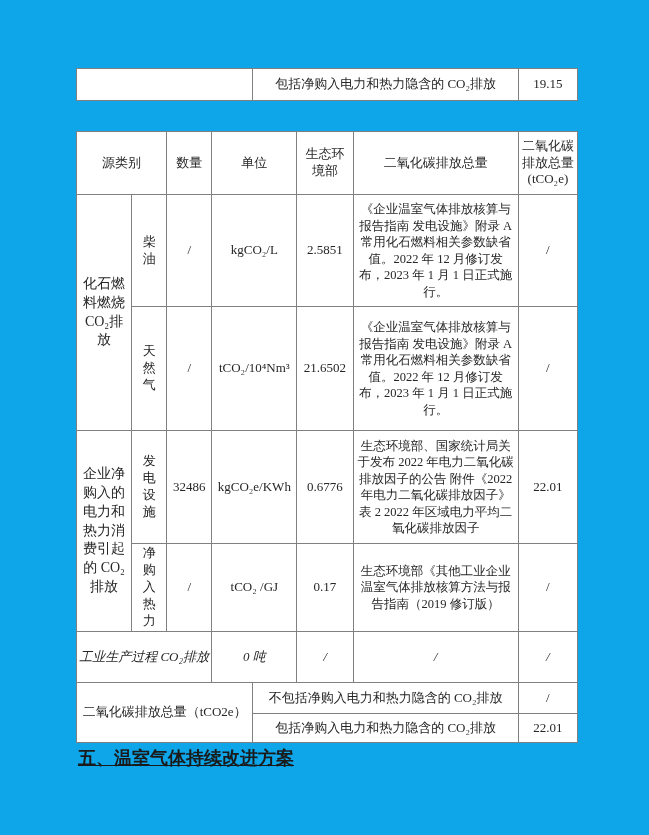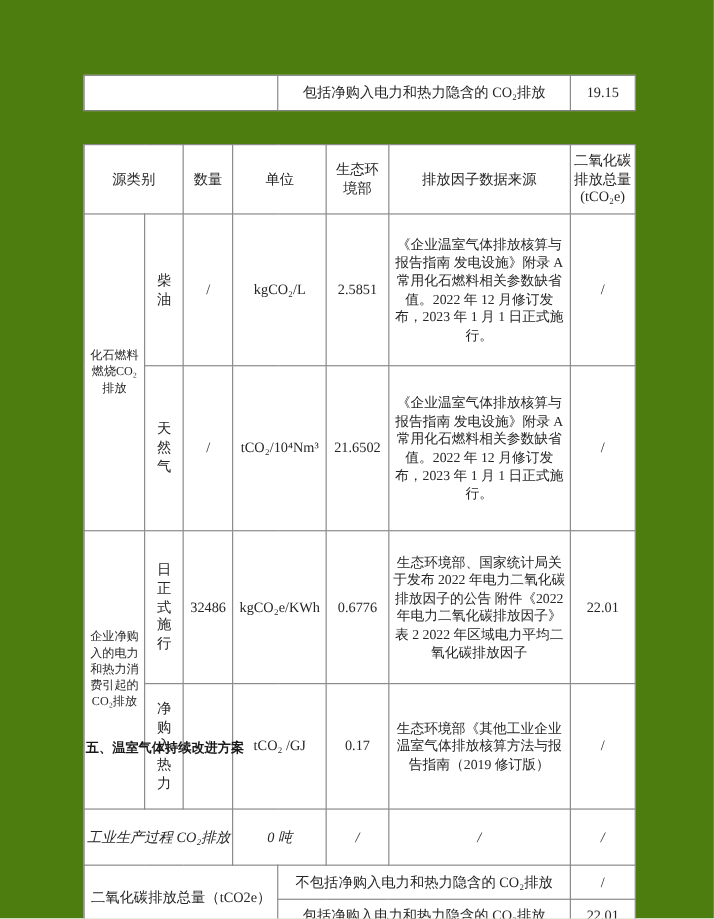--- a/index.html
+++ b/index.html
@@ -1,21 +1,21 @@
 <!DOCTYPE html>
 <html><head>
 <meta charset="utf-8">
 <style>
   html,body{margin:0;padding:0;background:#ffffff;}
   body{
     width:649px;height:835px;position:relative;overflow:hidden;
     font-family:"Liberation Serif","DejaVu Serif",serif;
     color:#262626;
   }
-  .page{position:absolute;left:0;top:0;width:649px;height:835px;background:#4d7c0f;}
+  .page{position:absolute;left:0;top:0;width:649px;height:835px;background:#0ea5e9;}
 
   table{border-collapse:collapse;table-layout:fixed;background:#fff;}
   td{
     border:1px solid #808080;
     font-size:13px;line-height:1.3;
     text-align:center;vertical-align:middle;
     padding:1px 2px;overflow:hidden;
     word-break:break-all;
   }
 
@@ -23,39 +23,39 @@
   .frag-table td{height:29px;}
 
   .h-activity{
     position:absolute;left:102px;top:101px;
     font-family:"Liberation Sans","DejaVu Sans",sans-serif;
     font-weight:bold;font-size:15px;color:#1a1a1a;white-space:nowrap;
   }
 
   .main-table{position:absolute;left:76px;top:131px;width:502px;}
 
-  .src{font-size:12.5px;line-height:1.32;padding:19px 3px;}
-  .cat{font-size:11px;line-height:1.35;margin-left:32px;}
+  .src{font-size:12.5px;line-height:1.32;padding:6px 3px;}
+  .cat{font-size:14px;line-height:1.35;margin-left:32px;}
   .vname span{display:inline-block;width:14px;line-height:1.3;}
   .num{font-size:13px;}
   .hdr{font-size:13px;line-height:1.3;}
 
   .r-header td{height:60px;}
   .r-diesel td{height:98px;}
   .r-gas td{height:111px;}
   .r-elec td{height:100px;}
   .r-heat td{height:75px;}
   .r-ind td{height:48px;font-style:italic;}
   .r-excl td{height:28px;}
   .r-incl td{height:26px;}
 
   .h-improve{
-    position:absolute;left:78px;top:672px;
+    position:absolute;left:78px;top:746px;
     font-family:"Liberation Sans","DejaVu Sans",sans-serif;
-    font-weight:bold;font-size:12px;color:#1a1a1a;white-space:nowrap;
+    font-weight:bold;font-size:18px;color:#1a1a1a;white-space:nowrap;text-decoration:underline;
   }
 </style>
 </head>
 <body>
 
 <div class="page">
 
   <table class="frag-table">
     <colgroup>
         <col style="width:176px">
@@ -83,21 +83,21 @@
         <col style="width:165px">
         <col style="width:59px">
     </colgroup>
 
     <tbody>
         <tr class="r-header">
       <td colspan="2" class="hdr">源类别</td>
       <td class="hdr">数量</td>
       <td colspan="2" class="hdr">单位</td>
       <td class="hdr">生态环境部</td>
-      <td class="hdr">排放因子数据来源</td>
+      <td class="hdr">二氧化碳排放总量</td>
       <td class="hdr">二氧化碳排放总量(tCO₂e)</td>
     </tr>
 
     <tr class="r-diesel">
       <td rowspan="2" class="cat">化石燃料燃烧CO₂排放</td>
       <td class="vname"><span>柴油</span></td>
       <td class="num">/</td>
       <td colspan="2">kgCO₂/L</td>
       <td class="num">2.5851</td>
       <td class="src">《企业温室气体排放核算与报告指南 发电设施》附录 A 常用化石燃料相关参数缺省值。2022 年 12 月修订发布，2023 年 1 月 1 日正式施行。</td>
@@ -108,21 +108,21 @@
       <td class="vname"><span>天然气</span></td>
       <td class="num">/</td>
       <td colspan="2">tCO₂/10⁴Nm³</td>
       <td class="num">21.6502</td>
       <td class="src">《企业温室气体排放核算与报告指南 发电设施》附录 A 常用化石燃料相关参数缺省值。2022 年 12 月修订发布，2023 年 1 月 1 日正式施行。</td>
       <td class="num">/</td>
     </tr>
 
     <tr class="r-elec">
       <td rowspan="2" class="cat">企业净购入的电力和热力消费引起的 CO₂排放</td>
-      <td class="vname"><span>日正式施行</span></td>
+      <td class="vname"><span>发电设施</span></td>
       <td class="num">32486</td>
       <td colspan="2">kgCO₂e/KWh</td>
       <td class="num">0.6776</td>
       <td class="src">生态环境部、国家统计局关于发布 2022 年电力二氧化碳排放因子的公告 附件《2022 年电力二氧化碳排放因子》表 2 2022 年区域电力平均二氧化碳排放因子</td>
       <td class="num">22.01</td>
     </tr>
 
     <tr class="r-heat">
       <td class="vname"><span>净购入热力</span></td>
       <td class="num">/</td>

